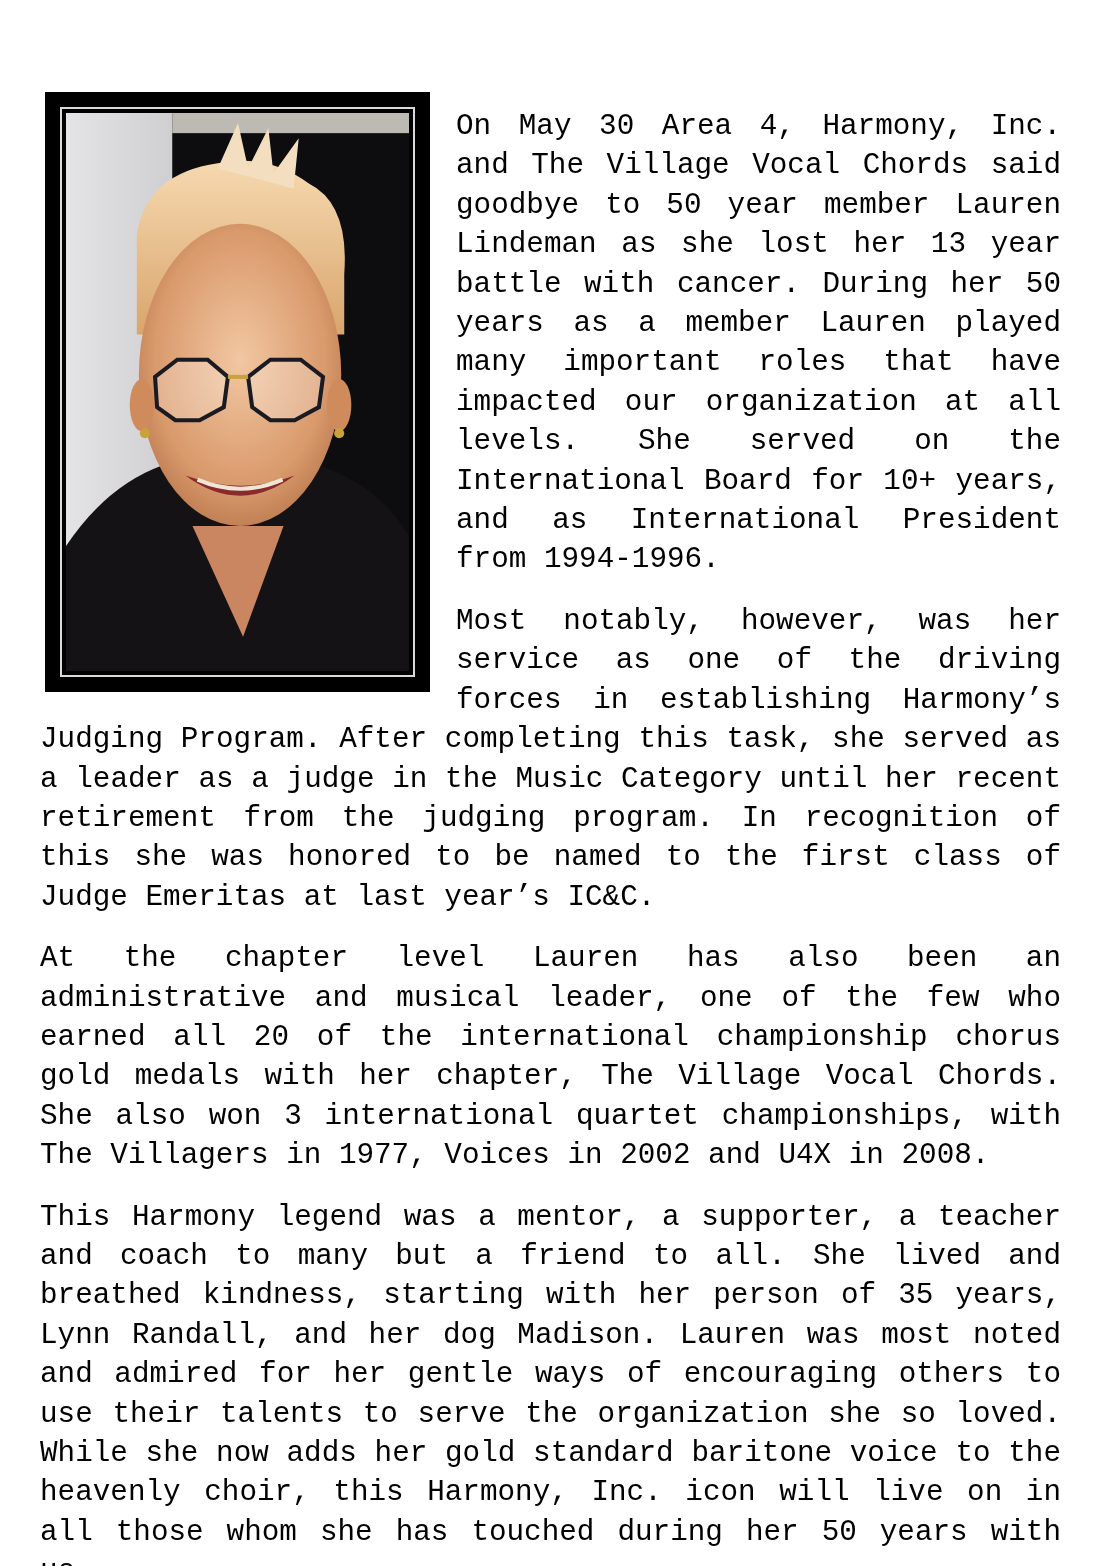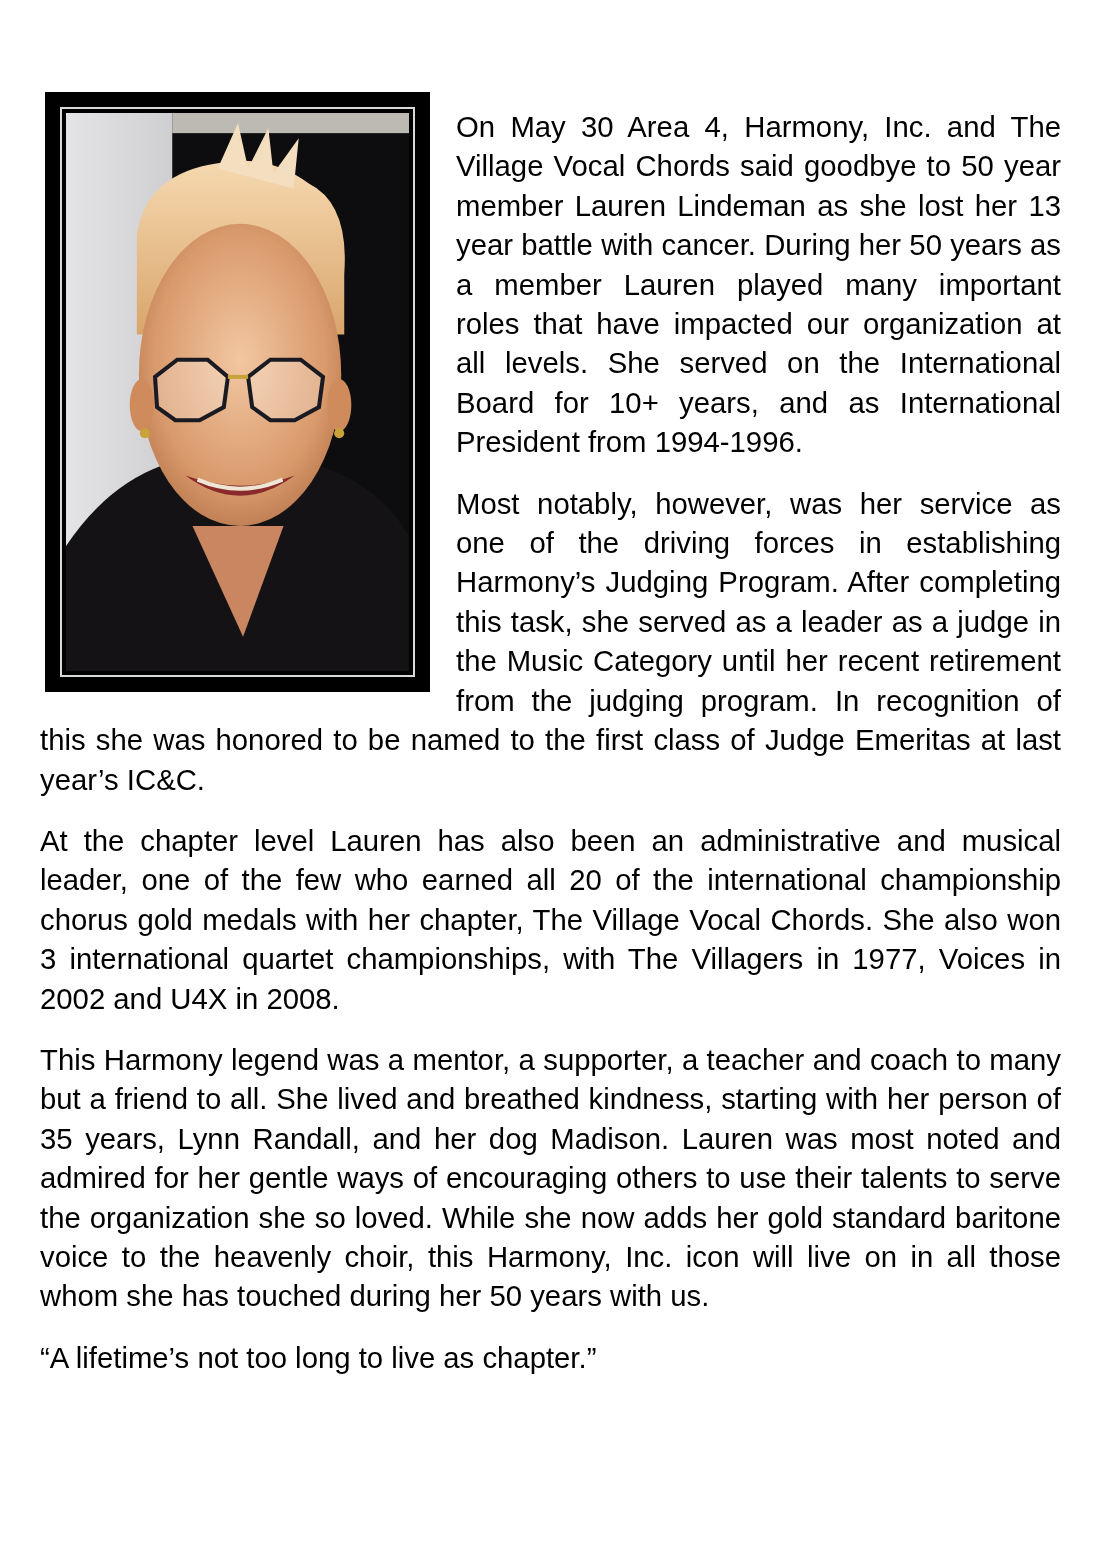--- a/index.html
+++ b/index.html
@@ -1,19 +1,19 @@
 <!DOCTYPE html>
 <html><head>
 <meta charset="utf-8">
 <style>
   html, body { margin: 0; padding: 0; background: #ffffff; }
   body { width: 1105px; height: 1566px; position: relative; overflow: hidden; }
   .page {
     position: absolute; left: 0; top: 0; width: 1105px; height: 1320px;
-    font-family: Liberation Sans, sans-serif; color: #000;
+    font-family: Liberation Mono, monospace; color: #000;
     font-size: 29.3px; line-height: 39.4px;
   }
   .photo-frame {
     position: absolute; left: 45px; top: 92px; width: 385px; height: 600px;
     background: #000; box-sizing: border-box;
   }
   .photo-mat {
     position: absolute; left: 15px; top: 15px; right: 15px; bottom: 15px;
     border: 2px solid #d9d9d9; box-sizing: border-box; background: #000;
   }

